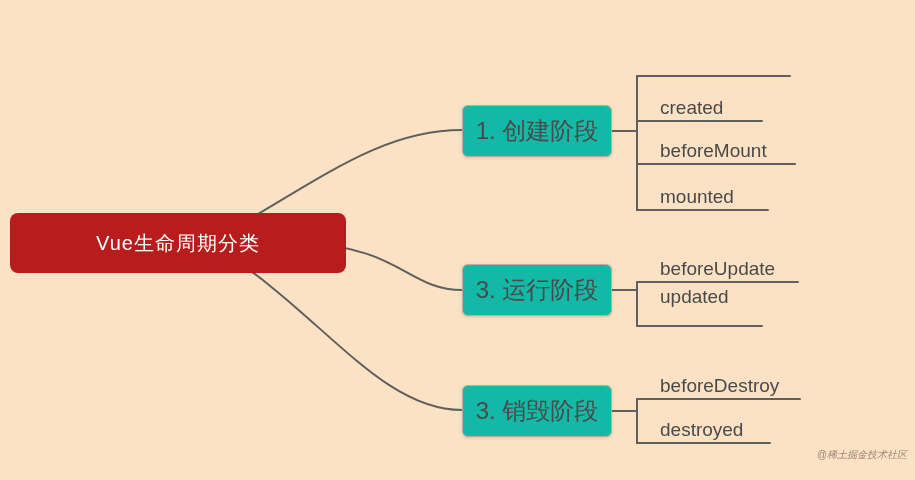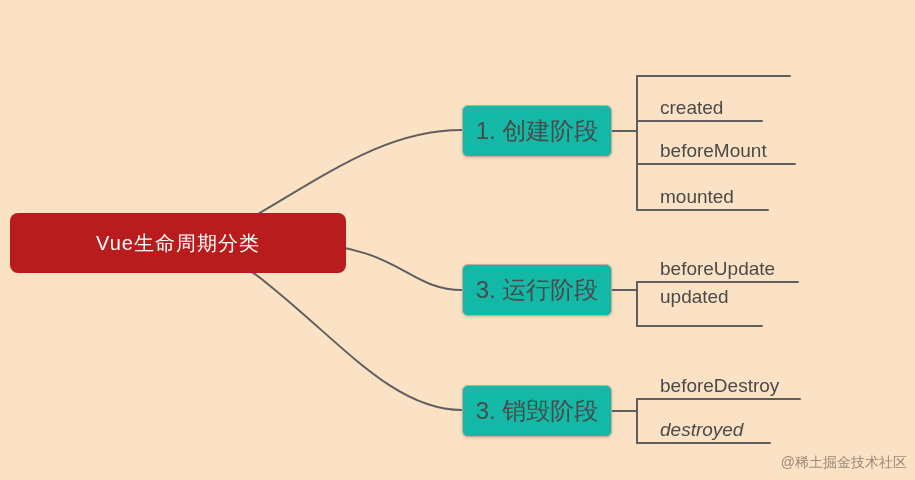--- a/index.html
+++ b/index.html
@@ -57,27 +57,28 @@
     cursor: default;
     white-space: nowrap;
   }
   .leaf-1 { top: 50px; }
   .leaf-2 { top: 95px; }
   .leaf-3 { top: 138px; }
   .leaf-4 { top: 184px; }
   .leaf-5 { top: 256px; }
   .leaf-6 { top: 284px; }
   .leaf-7 { top: 373px; }
-  .leaf-8 { top: 417px; font-style: italic; }
+  .leaf-8 { top: 417px; }
   .watermark {
     position: absolute;
     right: 8px;
-    bottom: 8px;
-    font-size: 14px;
+    bottom: 18px;
+    font-size: 10px;
     color: #9a8878;
+    font-style: italic;
   }
 </style>
 </head>
 <body>
 
 <div class="canvas">
 
   <svg class="edges" viewBox="0 0 915 480" xmlns="http://www.w3.org/2000/svg">
     <g stroke="#5f5f5f" stroke-width="2" fill="none" stroke-linecap="round">
 

